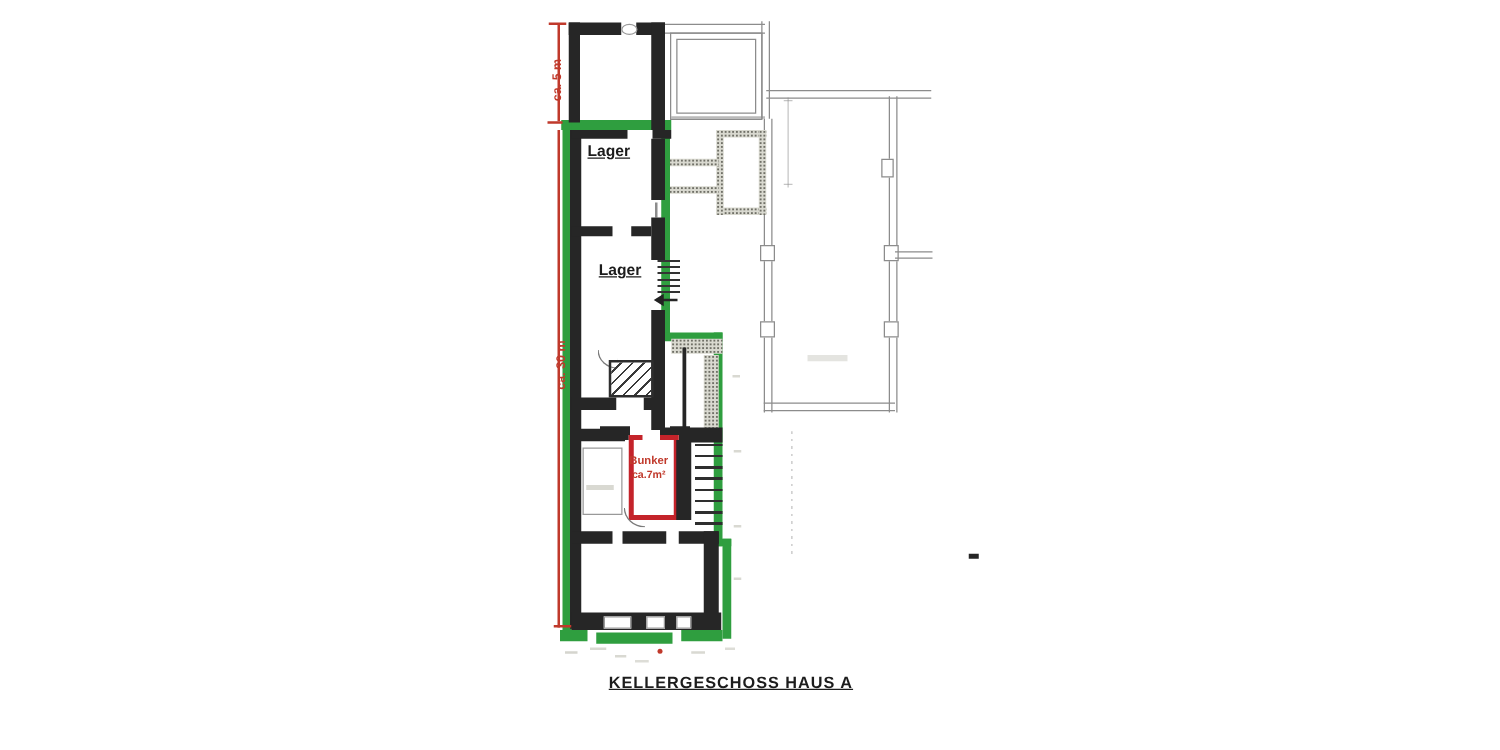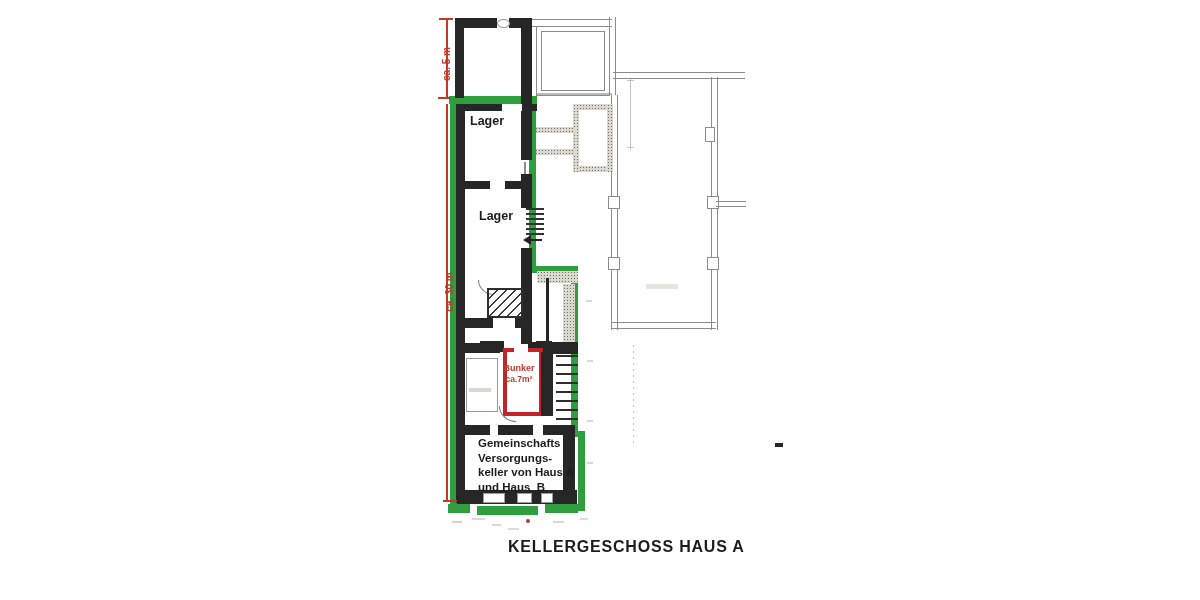--- a/index.html
+++ b/index.html
@@ -10,21 +10,21 @@
   .g{background:#2f9e3f;}
   .thin{background:#8c8c8c;}
   .dlh{border-top:1.4px solid #8c8c8c;border-bottom:1.4px solid #8c8c8c;background:transparent;}
   .dlv{border-left:1.4px solid #8c8c8c;border-right:1.4px solid #8c8c8c;background:transparent;}
   .stip{background-color:#d9d9d0;background-image:radial-gradient(#6f6f66 30%,rgba(0,0,0,0) 32%);background-size:3px 3px;}
   .treads-up{background:repeating-linear-gradient(180deg,#333 0 1.5px,transparent 1.5px 5px);}
   .treads-dn{background:repeating-linear-gradient(180deg,#2e2e2e 0 2px,transparent 2px 9px);}
   .diag{background:repeating-linear-gradient(135deg,transparent 0 5px,#3a3a3a 5px 6.5px);border:2px solid #2e2e2e;}
   .arc{border-left:1.2px solid #7a7a7a;border-bottom:1.2px solid #7a7a7a;border-bottom-left-radius:100%;}
   .faint{background:#b3b3a6;}
-  .lbl{font-weight:bold;color:#1c1c1c;white-space:pre;}
+  .lbl{font-weight:bold;color:#1c1c1c;white-space:pre;text-decoration:underline;}
   .rlbl{font-weight:bold;color:#c0392b;white-space:pre;text-align:center;}
   .rot{transform:rotate(-90deg);}
   .win{background:#fff;border:1px solid #9a9a9a;}
   .sq{background:#fff;border:1px solid #8c8c8c;}
   #bunker-room{border:4px solid #c4232a;background:#fff;}
 </style>
 </head>
 <body>
 
 <div id="canvas">
@@ -133,33 +133,27 @@
   <div class="a" style="left:438px;top:97px;width:12px;height:2px;background:#c0392b"></div>
   <div class="a" style="left:443px;top:500px;width:14px;height:2px;background:#c0392b"></div>
   <div class="a" style="left:526px;top:519px;width:4px;height:4px;background:#c0392b;border-radius:50%"></div>
   <div class="a rlbl rot" style="left:417px;top:58px;width:60px;height:12px;font-size:10px">ca. 5 m</div>
   <div class="a rlbl rot" style="left:420px;top:286px;width:60px;height:12px;font-size:10px">ca. 30 m</div>
 
   <div class="a lbl" style="left:470px;top:114px;font-size:12.5px">Lager</div>
   <div class="a lbl" style="left:479px;top:209px;font-size:12.5px">Lager</div>
   <div class="a rlbl" style="left:503px;top:363px;width:32px;font-size:9px">Bunker</div>
   <div class="a rlbl" style="left:503px;top:374px;width:32px;font-size:8.5px">ca.7m²</div>
-  <div class="a" style="left:478px;top:436px;width:100px">
-    <div class="lbl" style="font-size:11.5px;line-height:14.5px">Gemeinschafts</div>
-    <div class="lbl" style="font-size:11.5px;line-height:14.5px">Versorgungs-</div>
-    <div class="lbl" style="font-size:11.5px;line-height:14.5px">keller von Haus A</div>
-    <div class="lbl" style="font-size:11.5px;line-height:14.5px">und Haus  B</div>
-  </div>
 
   <div class="a faint" style="left:452px;top:521px;width:10px;height:2px;opacity:.55"></div>
   <div class="a faint" style="left:472px;top:518px;width:13px;height:2px;opacity:.5"></div>
   <div class="a faint" style="left:492px;top:524px;width:9px;height:2px;opacity:.5"></div>
   <div class="a faint" style="left:508px;top:528px;width:11px;height:2px;opacity:.45"></div>
   <div class="a faint" style="left:553px;top:521px;width:11px;height:2px;opacity:.5"></div>
   <div class="a faint" style="left:580px;top:518px;width:8px;height:2px;opacity:.45"></div>
   <div class="a faint" style="left:586px;top:300px;width:6px;height:2px;opacity:.5"></div>
   <div class="a faint" style="left:587px;top:360px;width:6px;height:2px;opacity:.5"></div>
   <div class="a faint" style="left:587px;top:420px;width:6px;height:2px;opacity:.5"></div>
   <div class="a faint" style="left:587px;top:462px;width:6px;height:2px;opacity:.5"></div>
 
-  <div class="a lbl" style="left:508px;top:538px;font-size:16px;letter-spacing:.8px">KELLERGESCHOSS HAUS A</div>
+  <div class="a lbl" style="left:487px;top:538px;font-size:13px;letter-spacing:.8px">KELLERGESCHOSS HAUS A</div>
 
 </div>
 
 </body></html>

